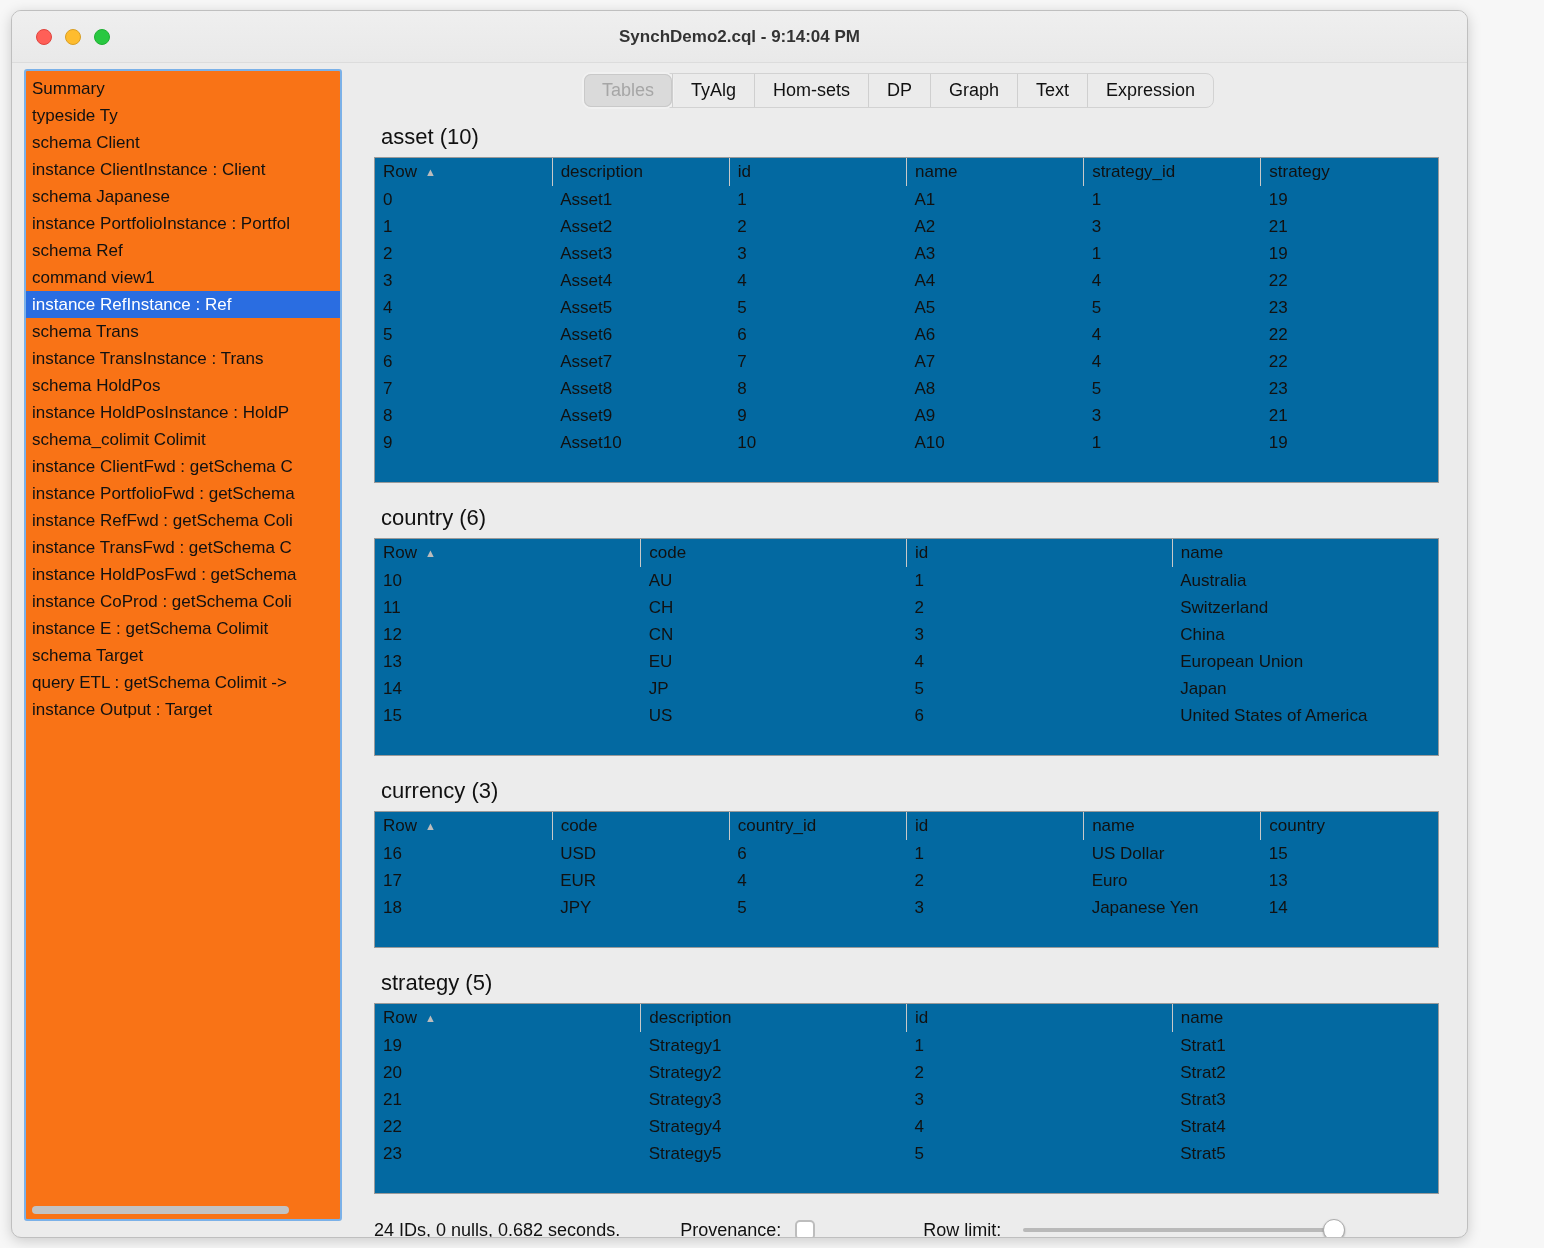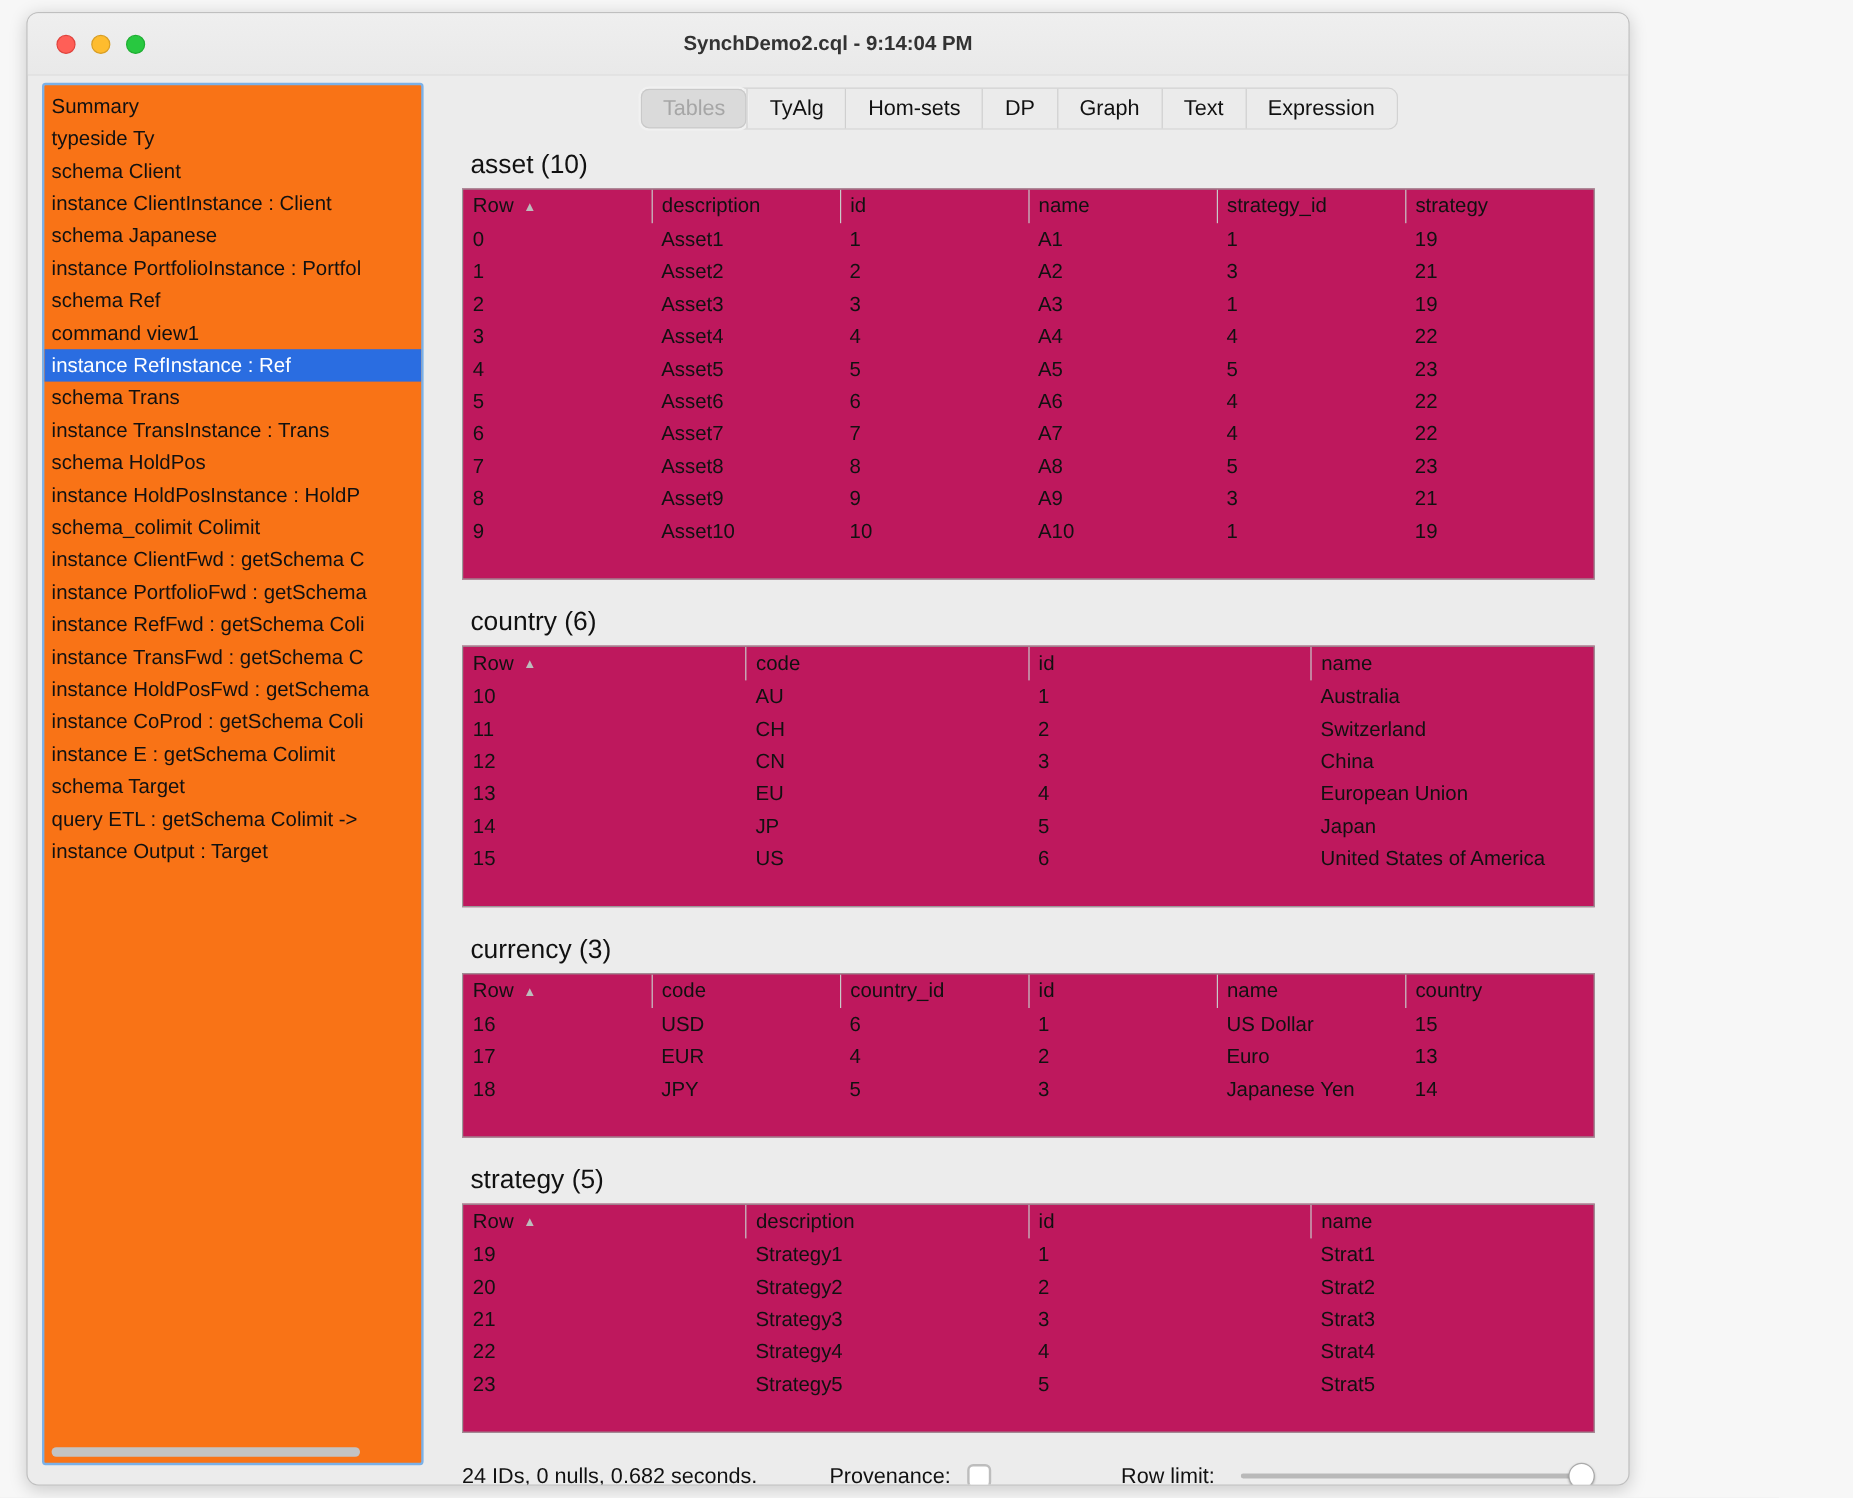--- a/index.html
+++ b/index.html
@@ -5,21 +5,21 @@
   * { box-sizing: border-box; }
   html,body { margin:0; padding:0; }
   body {
     width:1544px; height:1248px;
     background:#f7f7f7;
     font-family:"Liberation Sans", sans-serif;
     color:#111;
     position:relative;
   }
   .window {
-    position:absolute; left:22px; top:10px; width:1336px; height:1228px;
+    position:absolute; left:11px; top:10px; width:1457px; height:1228px;
     background:#ececec;
     border:1px solid #bfbfbf;
     border-radius:10px;
     box-shadow:0 3px 14px rgba(0,0,0,0.18);
     overflow:hidden;
   }
   
   .titlebar {
     height:52px; position:relative;
     display:flex; align-items:center; justify-content:center;
@@ -79,21 +79,21 @@
     background:#dadada;
     color:#a6a6a6;
     border-radius:7px;
     box-shadow: inset 0 0 0 1px #c9c9c9, 0 0 0 2px #f1f1f1;
   }
 
   .tables-area { margin-top:16px; padding-left:16px; }
   .tsection { margin-bottom:22px; }
   .ttitle { font-size:22px; margin:0 0 7px 7px; }
   .tbox {
-    background:#be185d;
+    background:#0369a1;
     border:1px solid #9a9a9a;
     padding-bottom:26px;
     overflow:hidden;
   }
   table.dtable {
     width:100%;
     border-collapse:collapse;
     table-layout:fixed;
     font-size:17px;
   }
@@ -120,21 +120,21 @@
     font-size:18px;
     text-align:right;
   }
   .prov-label { margin-left:60px; }
   .checkbox {
     width:20px; height:20px;
     border:2px solid #bdbdbd; border-radius:5px;
     background:#fff;
     margin-left:14px;
   }
-  .rl-label { margin-left:108px; }
+  .rl-label { margin-left:108px;text-decoration:underline; }
   .slider { position:relative; flex:1; max-width:322px; margin-left:22px; height:24px; }
   .slider-track {
     position:absolute; left:0; right:0; top:10px; height:4px;
     background:#b9b9b9; border-radius:2px;
   }
   .slider-thumb {
     position:absolute; right:0; top:1px;
     width:22px; height:22px;
     background:#ffffff;
     border:1px solid #ababab; border-radius:50%;

